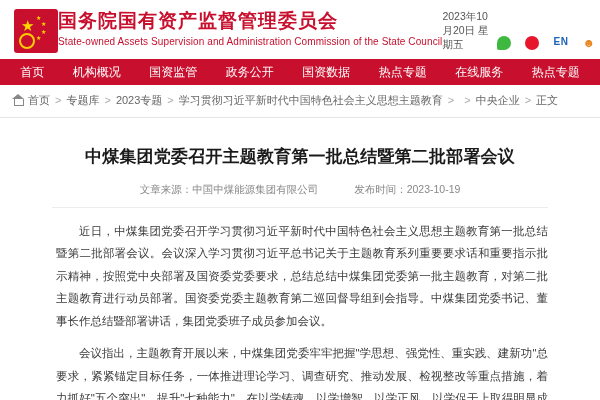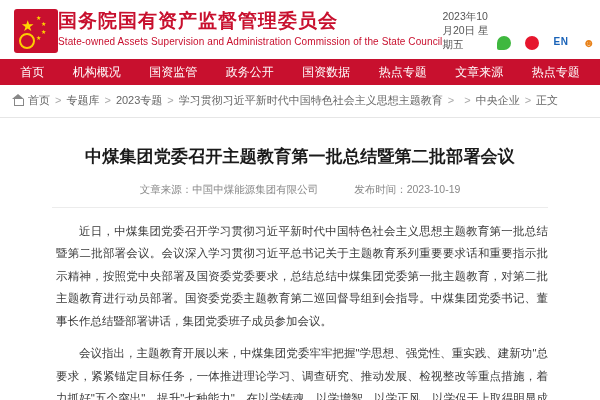--- a/index.html
+++ b/index.html
@@ -266,21 +266,21 @@
   </div>
 </div>
 
 <div class="navbar">
   <div class="nav-item first">首页</div>
   <div class="nav-item">机构概况</div>
   <div class="nav-item">国资监管</div>
   <div class="nav-item">政务公开</div>
   <div class="nav-item">国资数据</div>
   <div class="nav-item">热点专题</div>
-  <div class="nav-item">文章来源</div>
+  <div class="nav-item">在线服务</div>
   <div class="nav-item">热点专题</div>
 </div>
 
 <div class="crumbwrap">
   <div class="crumbs">
     <span class="home-icon"></span>
     <span class="crumb">首页</span>
     <span class="crumb-sep">&gt;</span>
     <span class="crumb">专题库</span>
     <span class="crumb-sep">&gt;</span>

